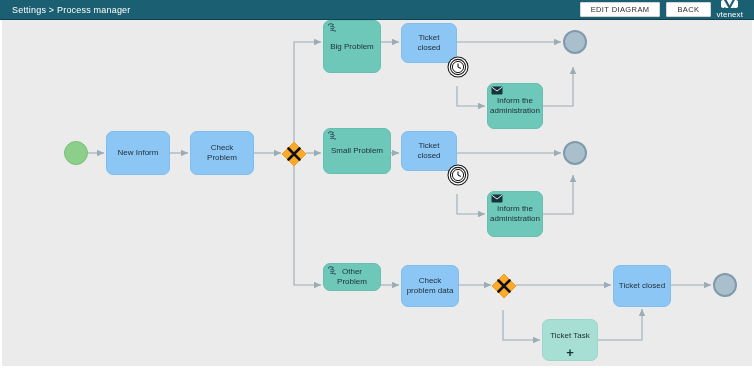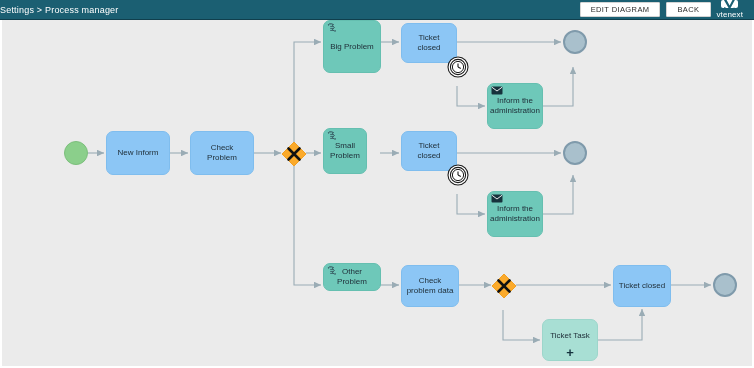--- a/index.html
+++ b/index.html
@@ -13,21 +13,21 @@
 
   
   .topbar {
     position: absolute; left: 0; top: 0; width: 754px; height: 20px;
     background: #1b5f72;
     display: flex; align-items: center;
     border-bottom: 1px solid #103f4d;
   }
   .breadcrumb {
     color: #ffffff; font-size: 9px; letter-spacing: .2px;
-    padding-left: 0; white-space: nowrap;
+    padding-left: 12px; white-space: nowrap;
   }
   .topbar-right {
     margin-left: auto; display: flex; align-items: center; height: 100%;
     padding-right: 7px;
   }
   .btn {
     background: #ffffff; color: #2b2b2b;
     font-size: 7.5px; letter-spacing: .4px;
     height: 15px; display: flex; align-items: center; justify-content: center;
     padding: 0 10px; margin-right: 6px;
@@ -194,21 +194,21 @@
     <div class="node teal" style="left:485px; top:63px; width:56px; height:46px;">
       <span class="task-icon">
         <svg width="12" height="9" viewBox="0 0 12 9" aria-hidden="true">
           <rect x="0.5" y="0.5" width="11" height="8" rx="1" fill="#16323c"></rect>
           <path d="M0.9 1.2 L6 5 L11.1 1.2" stroke="#ffffff" stroke-width="0.9" fill="none"></path>
         </svg>
       </span>
       <span class="node-label">Inform the administration</span>
     </div>
 
-    <div class="node teal" style="left:321px; top:108px; width:44px; height:46px;">
+    <div class="node teal" style="left:321px; top:108px; width:68px; height:46px;">
       <span class="task-icon">
         <svg width="11" height="11" viewBox="0 0 11 11" aria-hidden="true">
           <path d="M2.2 1 q2.2 -0.6 4.2 0.5 q-1.6 1 0 2 q1.6 1 0 2 q-1.6 1 0 2 q1.3 0.8 2.6 0.4" stroke="#2e4a55" stroke-width="1" fill="none"></path>
           <path d="M2.2 1 q-1.4 0.4 -0.6 1.6" stroke="#2e4a55" stroke-width="0.9" fill="none"></path>
           <line x1="3.2" y1="3.4" x2="6.2" y2="3.4" stroke="#2e4a55" stroke-width="0.8"></line>
           <line x1="3.2" y1="5.4" x2="6.2" y2="5.4" stroke="#2e4a55" stroke-width="0.8"></line>
           <line x1="3.2" y1="7.4" x2="6.2" y2="7.4" stroke="#2e4a55" stroke-width="0.8"></line>
         </svg>
       </span>
       <span class="node-label">Small Problem</span>

